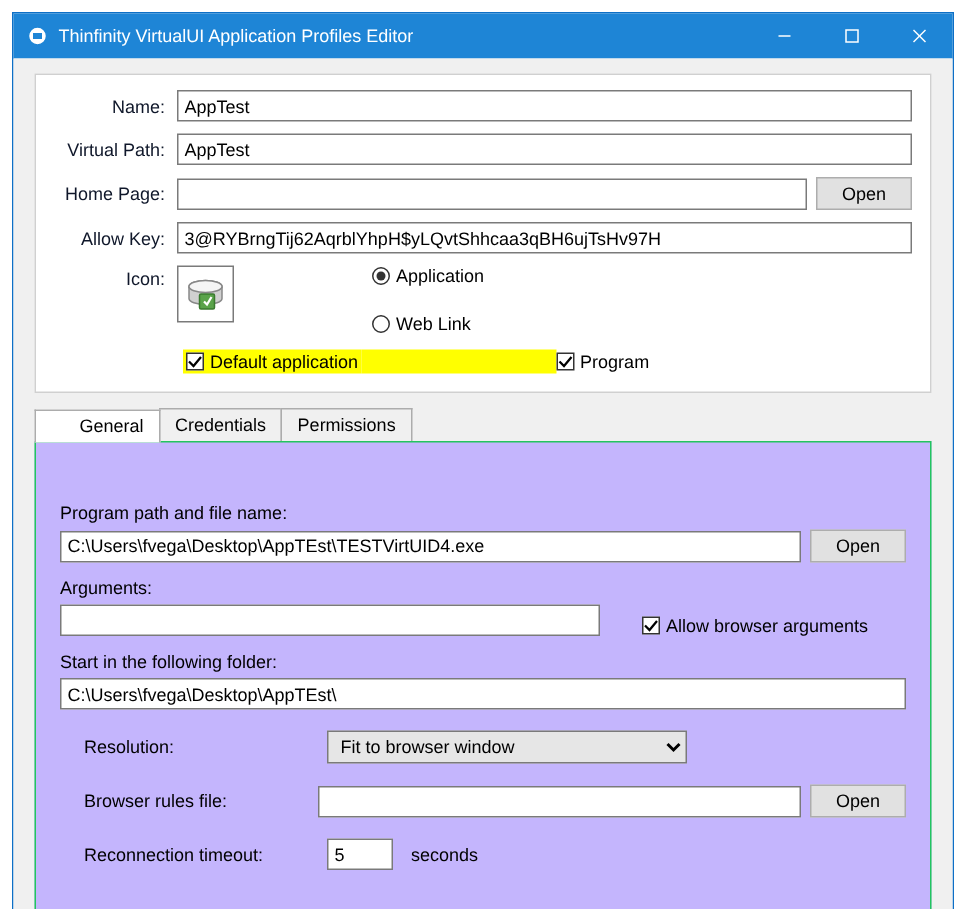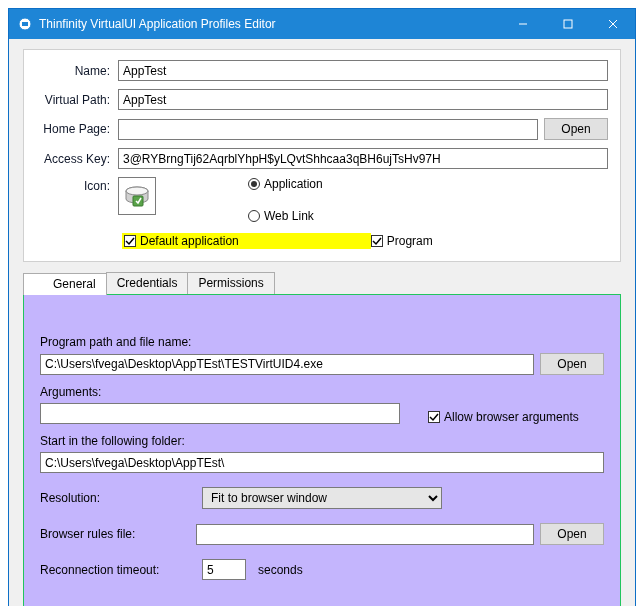--- a/index.html
+++ b/index.html
@@ -142,21 +142,21 @@
     border: 1px solid #22c55e;
     background: #c4b5fd;
     padding: 40px 16px 30px 16px;
     margin-top: 0;
     min-height: 280px;
   }
   .sect-label { margin-bottom: 4px; }
   .wide-row { display: flex; align-items: center; gap: 6px; margin-bottom: 10px; }
   .wide-row input.field { flex: 1; }
   .two-col { display: flex; align-items: center; gap: 12px; }
-  .two-col .col1 { width: 150px; }
+  .two-col .col1 { width: 150px; margin-left: 16px; }
   select.combo {
     height: 22px;
     width: 240px;
     border: 1px solid #7a7a7a;
     font-family: inherit;
     font-size: 12px;
     background: #e6e6e6;
     padding: 1px 4px;
   }
   .row-space { margin-bottom: 14px; }
@@ -219,21 +219,21 @@
       </div>
 
       <div class="form-row">
         <div class="lbl">Home Page:</div>
         <input type="text" class="field" value="" style="">
         <div style="width:6px"></div>
         <button class="btn">Open</button>
       </div>
 
       <div class="form-row">
-        <div class="lbl">Access Key:</div>
+        <div class="lbl">Allow Key:</div>
         <input type="text" class="field" value="3@RYBrngTij62AqrblYhpH$yLQvtShhcaa3qBH6ujTsHv97H" style="">
       </div>
 
       <div class="form-row icon-row">
         <div class="lbl">Icon:</div>
         <div class="icon-frame">
           <svg width="30" height="30">
             <ellipse cx="15" cy="10" rx="11" ry="4" fill="#e8e8e8" stroke="#888"></ellipse>
             <path d="M4 10 v8 a11 4 0 0 0 22 0 v-8" fill="#d0d0d0" stroke="#888"></path>
             <ellipse cx="15" cy="10" rx="11" ry="4" fill="#f5f5f5" stroke="#888"></ellipse>

